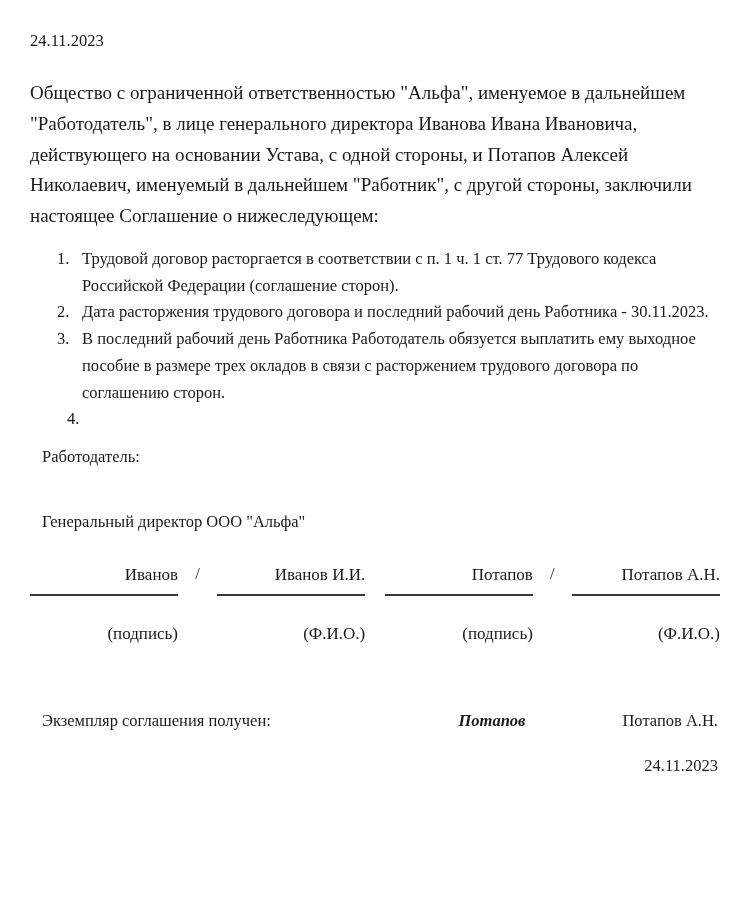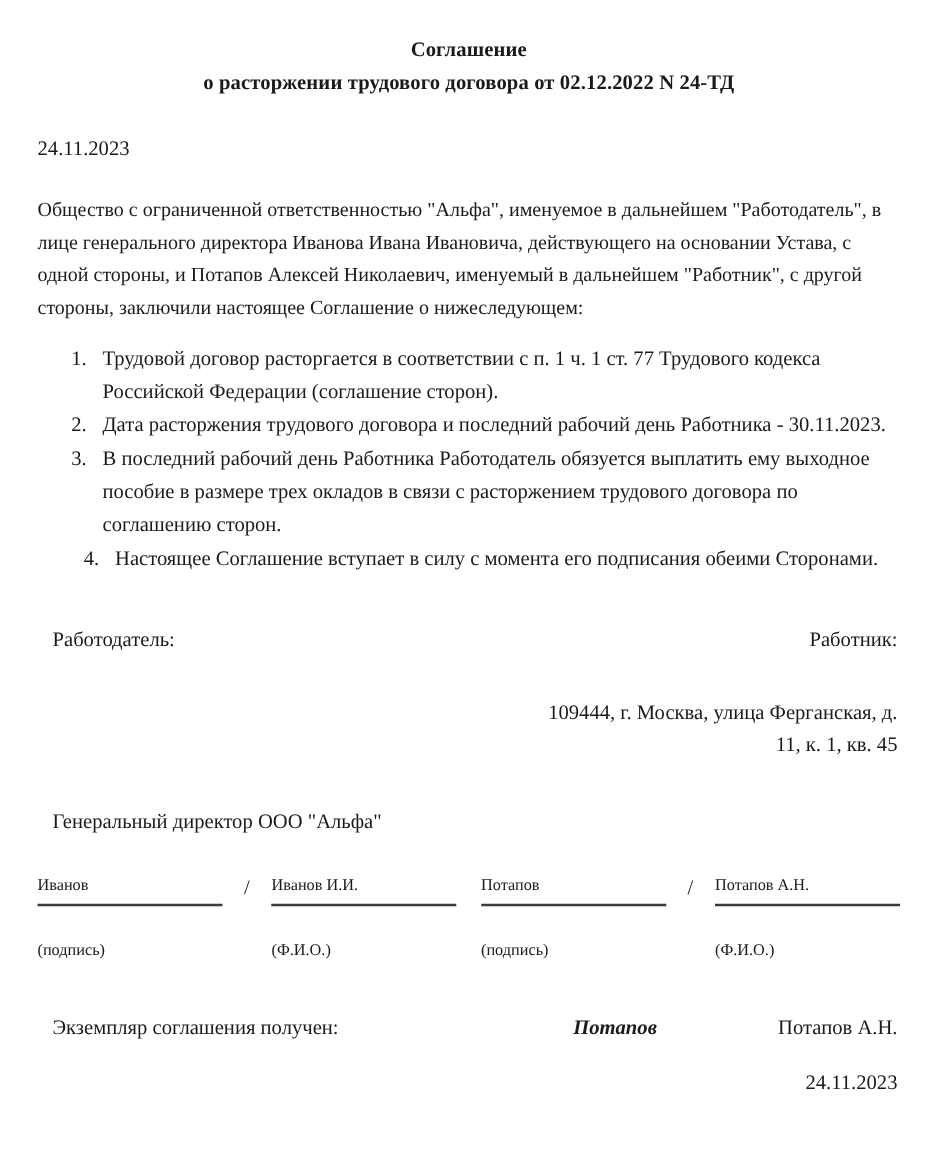--- a/index.html
+++ b/index.html
@@ -41,21 +41,21 @@
   
   .doc-date {
     margin-top: 29px;
     font-size: 16.5px;
     line-height: 1.4;
   }
 
   
   .para {
     margin-top: 26px;
-    font-size: 16px;
+    font-size: 19px;
     line-height: 1.62;
     text-align: left;
   }
   .para.tight {
     margin-top: 25px;
   }
 
   
   .conditions {
     margin: 14px 0 0 0;
@@ -96,43 +96,43 @@
   }
   .parties .col.left {
     padding-left: 12px;
     text-align: left;
   }
   .parties .col.right {
     text-align: right;
     padding-right: 2px;
   }
   .parties .heading {
-    margin-bottom: 32px;
+    margin-bottom: 4px;
   }
   .parties .addr {
     white-space: pre-line;
   }
 
   
   .director {
     margin-top: 35px;
     padding-left: 12px;
     font-size: 16.5px;
     line-height: 1.5;
   }
 
   
   .sign-block {
     margin-top: 28px;
     display: flex;
     align-items: flex-start;
   }
   .sign-cell {
-    text-align: left;
-    font-size: 13px;
+    text-align: right;
+    font-size: 17px;
     line-height: 1.5;
   }
   .sign-cell .name {
     display: block;
     padding-bottom: 6px;
   }
   .sign-cell .rule {
     display: block;
     height: 2px;
     background: #3a3a3a;
@@ -158,20 +158,21 @@
   .receipt {
     margin-top: 40px;
     display: flex;
     align-items: baseline;
     font-size: 16.5px;
     line-height: 1.5;
   }
   .receipt .label {
     padding-left: 12px;
     width: 360px;
+    margin-top: 23px;
   }
   .receipt .handsign {
     width: 180px;
     text-align: center;
     font-style: italic;
     font-weight: bold;
   }
   .receipt .fio {
     flex: 1;
     text-align: right;
@@ -182,24 +183,20 @@
     text-align: right;
     padding-right: 2px;
     font-size: 16.5px;
   }
 </style>
 </head>
 <body>
 
 <div class="page">
 
-  <div class="doc-title">
-    <span>Соглашение</span>
-    <span class="line2">о расторжении трудового договора от 02.12.2022 N 24-ТД</span>
-  </div>
 
   <div class="doc-date">24.11.2023</div>
 
   <div class="para">Общество с ограниченной ответственностью "Альфа", именуемое в дальнейшем "Работодатель", в лице генерального директора Иванова Ивана Ивановича, действующего на основании Устава, с одной стороны, и Потапов Алексей Николаевич, именуемый в дальнейшем "Работник", с другой стороны, заключили настоящее Соглашение о нижеследующем:</div>
 
 
   <ol class="conditions">
     <li>
       <span class="marker">1.</span>
       <span>Трудовой договор расторгается в соответствии с п. 1 ч. 1 ст. 77 Трудового кодекса Российской Федерации (соглашение сторон).</span>
@@ -207,32 +204,26 @@
     <li>
       <span class="marker">2.</span>
       <span>Дата расторжения трудового договора и последний рабочий день Работника - 30.11.2023.</span>
     </li>
     <li>
       <span class="marker">3.</span>
       <span>В последний рабочий день Работника Работодатель обязуется выплатить ему выходное пособие в размере трех окладов в связи с расторжением трудового договора по соглашению сторон.</span>
     </li>
     <li class="deep">
       <span class="marker">4.</span>
-      <span>Настоящее Соглашение вступает в силу с момента его подписания обеими Сторонами.</span>
     </li>
   </ol>
 
   <div class="parties">
     <div class="col left">
       <div class="heading">Работодатель:</div>
-    </div>
-    <div class="col right">
-      <div class="heading">Работник:</div>
-      <div class="addr">109444, г. Москва, улица Ферганская, д.
-11, к. 1, кв. 45</div>
     </div>
   </div>
 
   <div class="director">Генеральный директор ООО "Альфа"</div>
 
   <div class="sign-block">
 
     <div class="sign-cell sig-w-a">
       <span class="name">Иванов</span>
       <span class="rule" style="width:148px;"></span>

